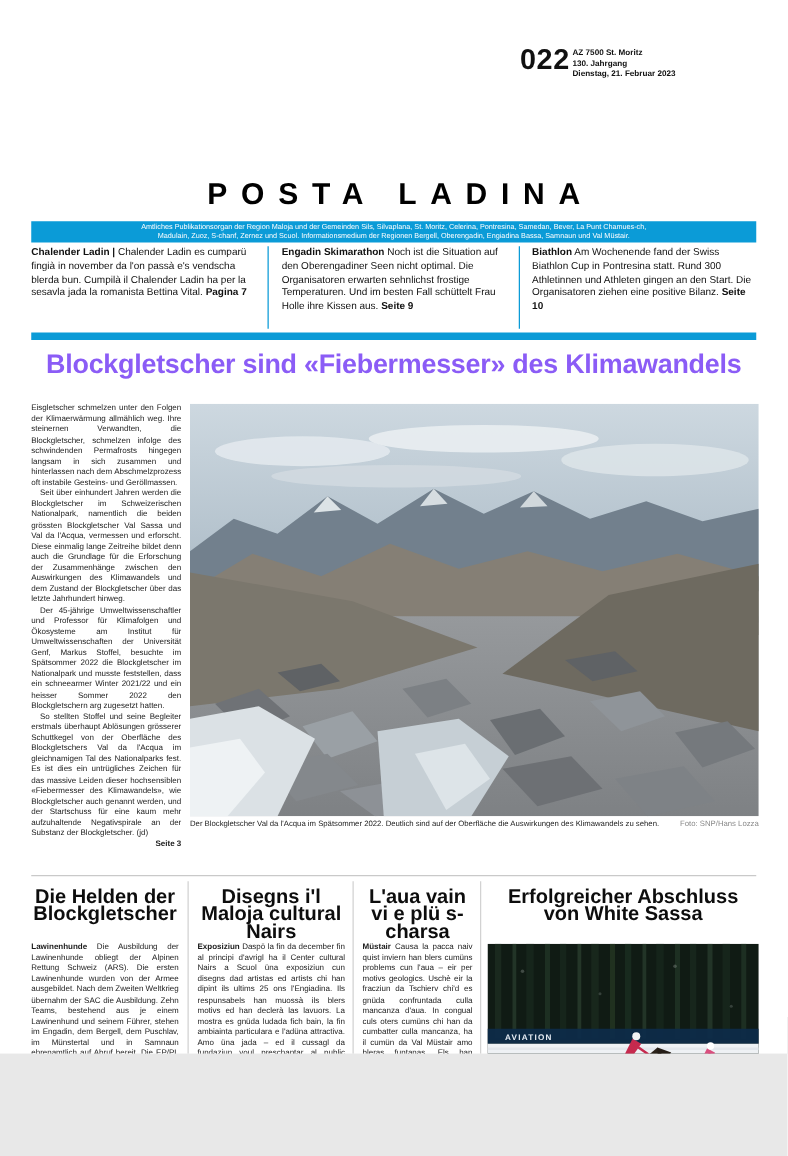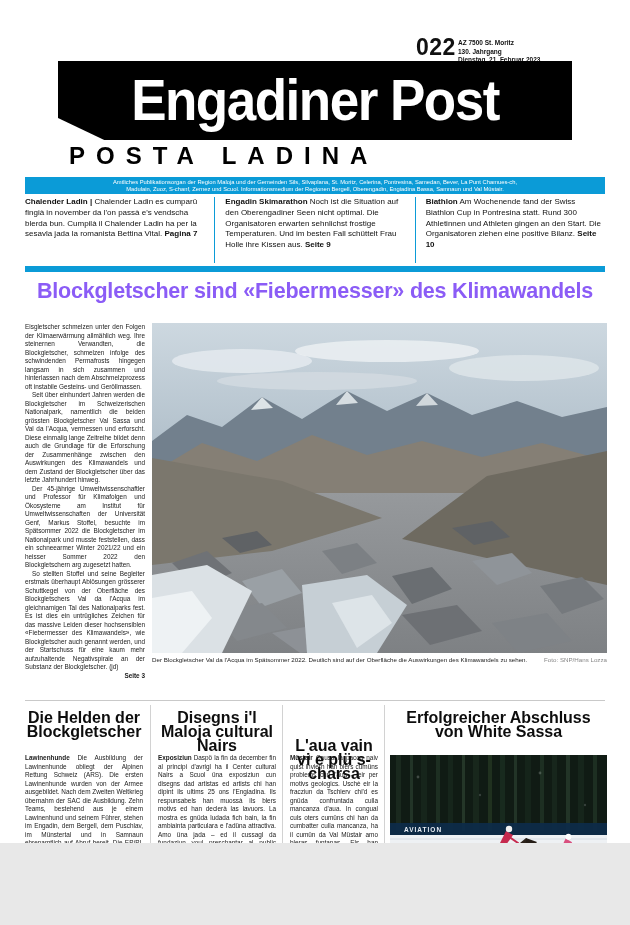--- a/index.html
+++ b/index.html
@@ -9,21 +9,21 @@
 
   
   .issue{position:absolute;left:416px;top:34px;font-size:23px;font-weight:800;letter-spacing:.5px;}
   .hlines{position:absolute;left:458px;top:39px;font-size:6.5px;line-height:8.6px;font-weight:bold;color:#111;}
 
   
   .banner{position:absolute;left:58px;top:61px;width:514px;height:79px;background:#000;
           clip-path:polygon(0 0,100% 0,100% 100%,9% 100%,0 72%);
           display:flex;align-items:center;justify-content:center;}
   .banner span{color:#fff;font-size:53px;font-weight:bold;letter-spacing:-1.5px;transform:scaleY(1.08);}
-  .subtitle{position:absolute;left:58px;top:142px;width:514px;text-align:left;
+  .subtitle{position:absolute;left:58px;top:142px;width:514px;text-align:center;
             font-size:24px;font-weight:bold;letter-spacing:11px;text-indent:11px;color:#000;}
 
   
   .infobar{position:absolute;left:25px;top:177px;width:580px;height:17px;background:var(--blue);
            color:#fff;text-align:center;font-size:5.8px;line-height:7.4px;padding-top:1.6px;box-sizing:border-box;}
 
   
   .teasers{position:absolute;left:25px;top:197px;width:580px;height:66px;display:flex;}
   .teaser{flex:1;padding:0 10px;font-size:8px;line-height:10.8px;}
   .teaser:first-child{padding-left:0;}
@@ -51,21 +51,21 @@
   .caprow{position:absolute;left:152px;top:656px;width:455px;display:flex;
           justify-content:space-between;font-size:6.2px;color:#222;}
   .credit{color:#888;}
 
   
   .secline{position:absolute;left:25px;top:700px;width:580px;height:1px;background:#c9c9c9;}
   .vd{position:absolute;top:705px;height:205px;width:1px;background:#d2d2d2;}
   .vd1{left:150px;} .vd2{left:282px;} .vd3{left:384px;}
 
   .bt{position:absolute;top:711px;text-align:center;font-weight:bold;font-size:16px;line-height:14px;color:#0d0d0d;}
-  .bt1{left:25px;width:118px;} .bt2{left:158px;width:118px;} .bt3{left:290px;width:88px;margin-top:28px;} .bt4{left:390px;width:217px;}
+  .bt1{left:25px;width:118px;} .bt2{left:158px;width:118px;} .bt3{left:290px;width:88px;} .bt4{left:390px;width:217px;}
 
   .btxt{position:absolute;top:754px;font-size:6.4px;line-height:8.5px;text-align:justify;color:#1a1a1a;}
   .btxt1{left:25px;width:118px;} .btxt2{left:158px;width:118px;} .btxt3{left:290px;width:88px;}
 
   .bphoto{position:absolute;left:390px;top:755px;width:217px;height:133px;}
   .bphoto svg{display:block;width:100%;height:100%;}
   .bcaprow{position:absolute;left:390px;top:891px;width:217px;display:flex;justify-content:space-between;align-items:baseline;}
   .bseite{font-size:7px;font-weight:bold;}
   .bcredit{font-size:6px;color:#999;}
 
@@ -81,23 +81,20 @@
 
 <div class="page">
 
   <div class="issue">022</div>
   <div class="hlines">
     <div>AZ 7500 St. Moritz</div>
     <div>130. Jahrgang</div>
     <div>Dienstag, 21. Februar 2023</div>
   </div>
 
-  <div class="banner">
-    <span>Engadiner Post</span>
-  </div>
   <div class="subtitle">POSTA LADINA</div>
 
   <div class="infobar">
     <div>Amtliches Publikationsorgan der Region Maloja und der Gemeinden Sils, Silvaplana, St. Moritz, Celerina, Pontresina, Samedan, Bever, La Punt Chamues-ch,</div>
     <div>Madulain, Zuoz, S-chanf, Zernez und Scuol. Informationsmedium der Regionen Bergell, Oberengadin, Engiadina Bassa, Samnaun und Val Müstair.</div>
   </div>
 
   <div class="teasers">
     <div class="teaser">
       <span class="lead">Chalender Ladin |</span>

